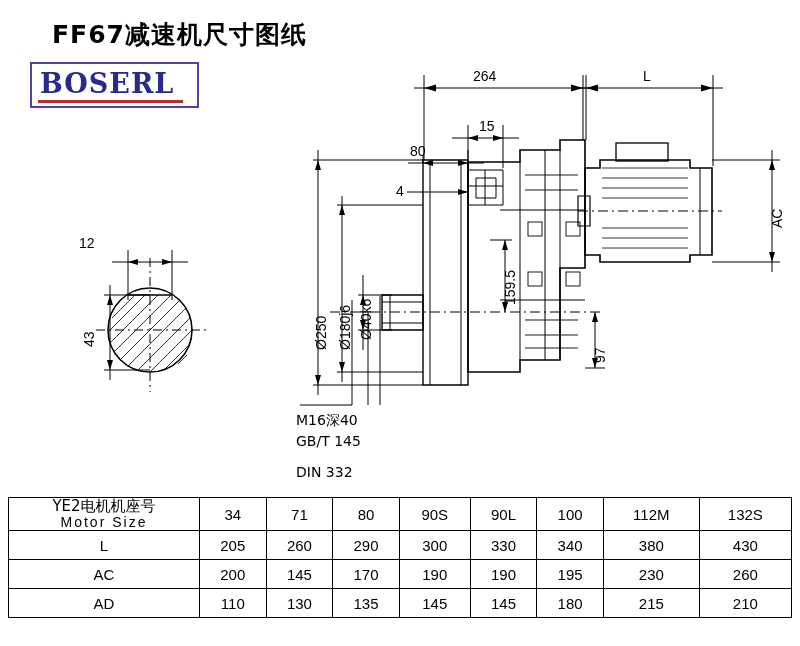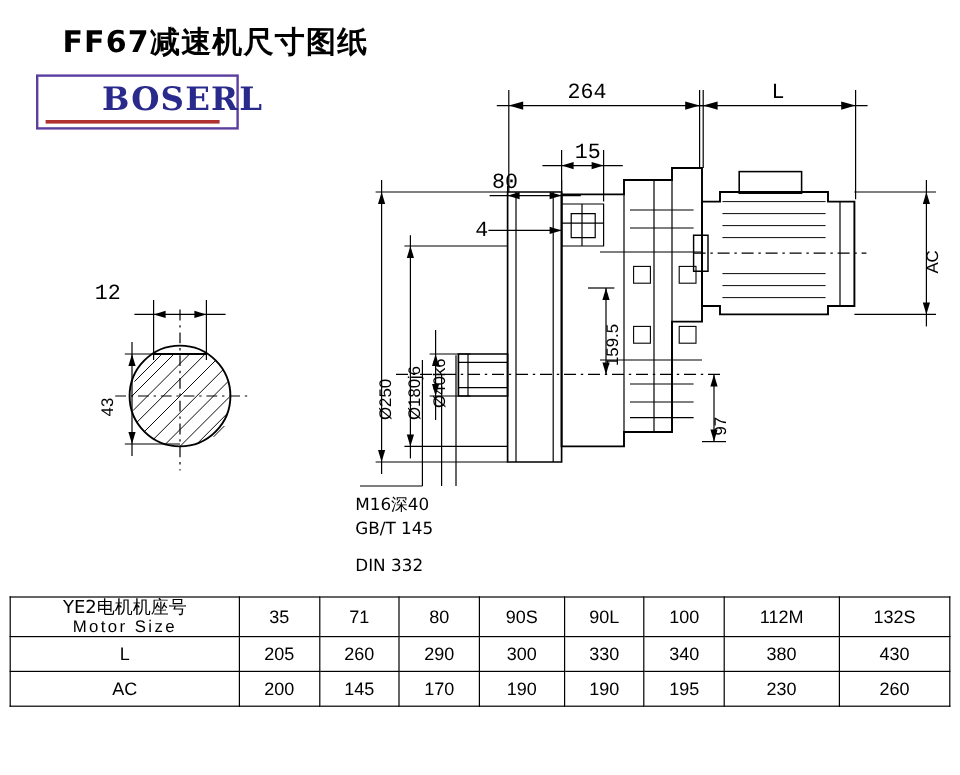--- a/index.html
+++ b/index.html
@@ -27,26 +27,25 @@
     width:165px;height:42px;
     border:2px solid #5b3fa0;
     background:#fff;
   }
   .logo-text{
     position:absolute;left:40px;top:68px;
     font-family:"DejaVu Serif", serif;
     font-size:27px;font-weight:bold;
     color:#2a2a8c;
     letter-spacing:1px;
-    margin-left:45px;
   }
   .logo-underline{
     position:absolute;left:38px;top:100px;width:145px;height:3px;background:#b03030;
   }
-  .dim{position:absolute;font-size:18px;font-family:Liberation Mono, monospace;white-space:nowrap;}
+  .dim{position:absolute;font-size:14px;font-family:Liberation Sans, sans-serif;white-space:nowrap;}
   .dimv{position:absolute;font-size:14px;font-family:"Liberation Sans",sans-serif;white-space:nowrap;transform:rotate(-90deg);transform-origin:left top;}
   .note{position:absolute;font-size:14px;font-family:"DejaVu Sans",sans-serif;white-space:nowrap;}
 
   
   table.spec{
     position:absolute;left:8px;top:497px;
     border-collapse:collapse;
     width:784px;
     border-radius:10px;
   }
@@ -262,21 +261,21 @@
   <div class="note" style="left:296px;top:433px;">GB/T 145</div>
   <div class="note" style="left:296px;top:452px;margin-top:12px;">DIN 332</div>
 
   <table class="spec">
     <tbody>
         <tr>
       <td class="rowhead">
         <span class="cn">YE2电机机座号</span>
         <span class="en">Motor Size</span>
       </td>
-      <td>35</td>
+      <td>34</td>
       <td>71</td>
       <td>80</td>
       <td>90S</td>
       <td>90L</td>
       <td>100</td>
       <td>112M</td>
       <td>132S</td>
     </tr>
     <tr>
       <td class="rowhead">L</td>
@@ -293,16 +292,27 @@
       <td class="rowhead">AC</td>
       <td>200</td>
       <td>145</td>
       <td>170</td>
       <td>190</td>
       <td>190</td>
       <td>195</td>
       <td>230</td>
       <td>260</td>
     </tr>
+    <tr>
+      <td class="rowhead">AD</td>
+      <td>110</td>
+      <td>130</td>
+      <td>135</td>
+      <td>145</td>
+      <td>145</td>
+      <td>180</td>
+      <td>215</td>
+      <td>210</td>
+    </tr>
   </tbody>
     </table>
 
 </div>
 
 </body></html>

